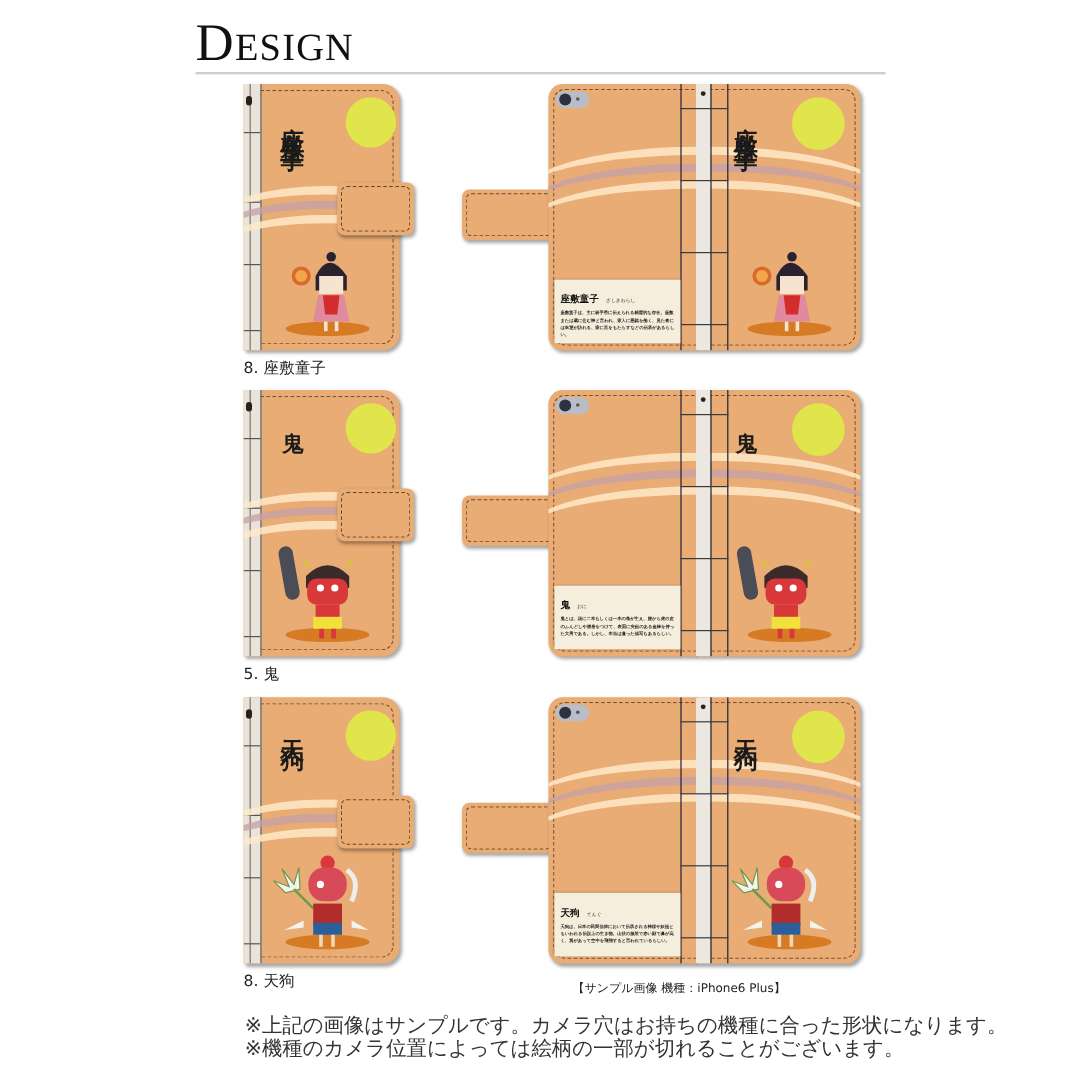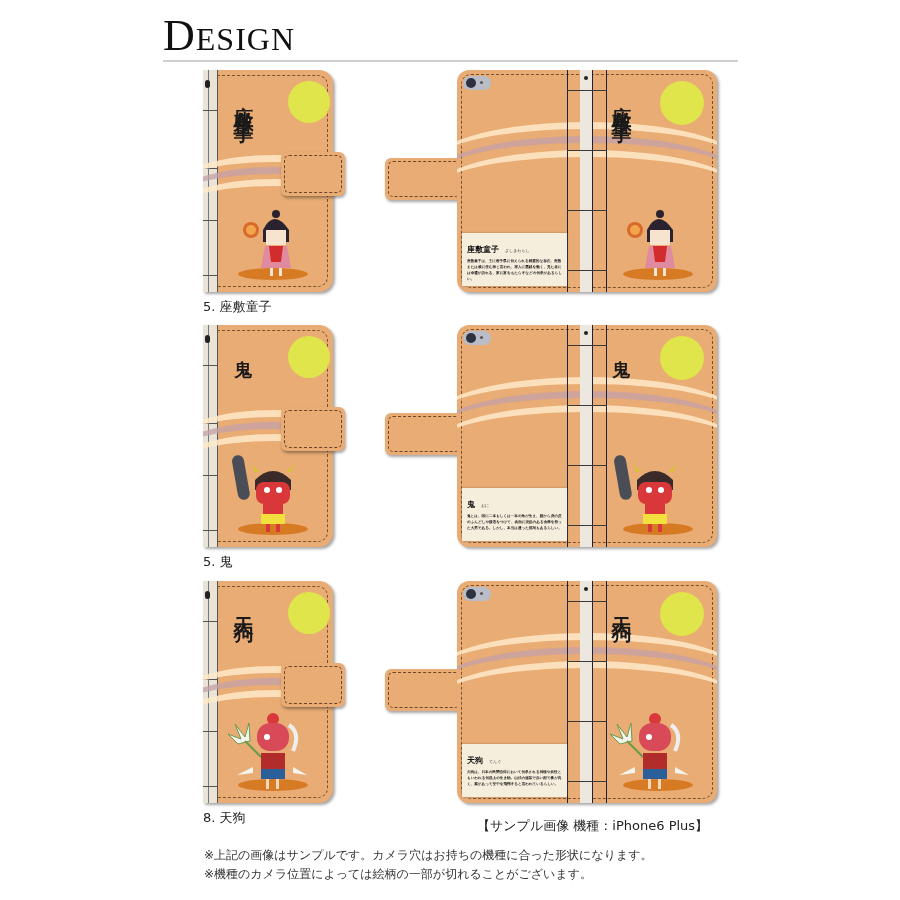--- a/index.html
+++ b/index.html
@@ -42,22 +42,22 @@
     .camera { position:absolute; left:6px; top:6px; width:28px; height:14px; border-radius:7px; background:#b9bdc8; }
     .camera .lens { position:absolute; left:3px; top:2px; width:10px; height:10px; border-radius:50%; background:#2d3140; }
     .camera .flash { position:absolute; left:17px; top:5px; width:3px; height:3px; border-radius:50%; background:#555; }
 
     .info-box { position:absolute; background:#f6eedd; box-shadow:0 0 2px rgba(120,90,60,0.6); padding:4px 5px; }
     .info-box .name { font-family:"DejaVu Serif",serif; font-weight:bold; font-size:8px; color:#111; }
     .info-box .reading { font-size:4px; margin-left:6px; color:#333; }
     .info-box .desc { font-size:3.6px; line-height:6px; color:#222; margin-top:2px; font-weight:bold; }
 
     .caption { position:absolute; left:203px; font-size:13px; color:#222; }
-    .model-note { position:absolute; left:477px; top:817px; font-size:13px; color:#222; }
-    .notes { position:absolute; left:204px; top:846px; font-size:12px; line-height:19px; color:#333; }
+    .model-note { position:absolute; left:477px; top:817px; font-size:10px; color:#222; }
+    .notes { position:absolute; left:204px; top:846px; font-size:17px; line-height:19px; color:#333; }
   </style>
 </head>
 <body>
 
 <div class="title">
   <span class="big">D</span><span class="small">ESIGN</span>
 </div>
 <div class="title-rule"></div>
 
 <div>
@@ -130,21 +130,21 @@
       <path d="M24 36 L46 36 L50 58 L20 58 Z" fill="#e08aa0"></path>
       <path d="M28 36 L42 36 L40 52 L30 52 Z" fill="#d22c2c"></path>
       <rect x="29" y="58" width="3" height="8" fill="#f7e4d0"></rect>
         <rect x="38" y="58" width="3" height="8" fill="#f7e4d0"></rect>
     </svg>
     <div class="info-box" style="left:5px;top:163px;width:95px;height:45px;">
       <span class="name">座敷童子</span><span class="reading">ざしきわらし</span>
       <div class="desc">座敷童子は、主に岩手県に伝えられる精霊的な存在。座敷または蔵に住む神と言われ、家人に悪戯を働く、見た者には幸運が訪れる、家に富をもたらすなどの伝承があるらしい。</div>
     </div>
   </div>
-  <div class="caption" style="top:298px;">5. 座敷童子</div>
+  <div class="caption" style="top:298px;">8. 座敷童子</div>
 </div>
 
 <div>
   <div class="closed leather" style="top:325px;height:222px;">
     <div class="binding">
       <div class="line"></div>
       <div class="tick" style="top:40px"></div>
         <div class="tick" style="top:98px"></div>
         <div class="tick" style="top:150px"></div>
         <div class="tick" style="top:205px"></div>

